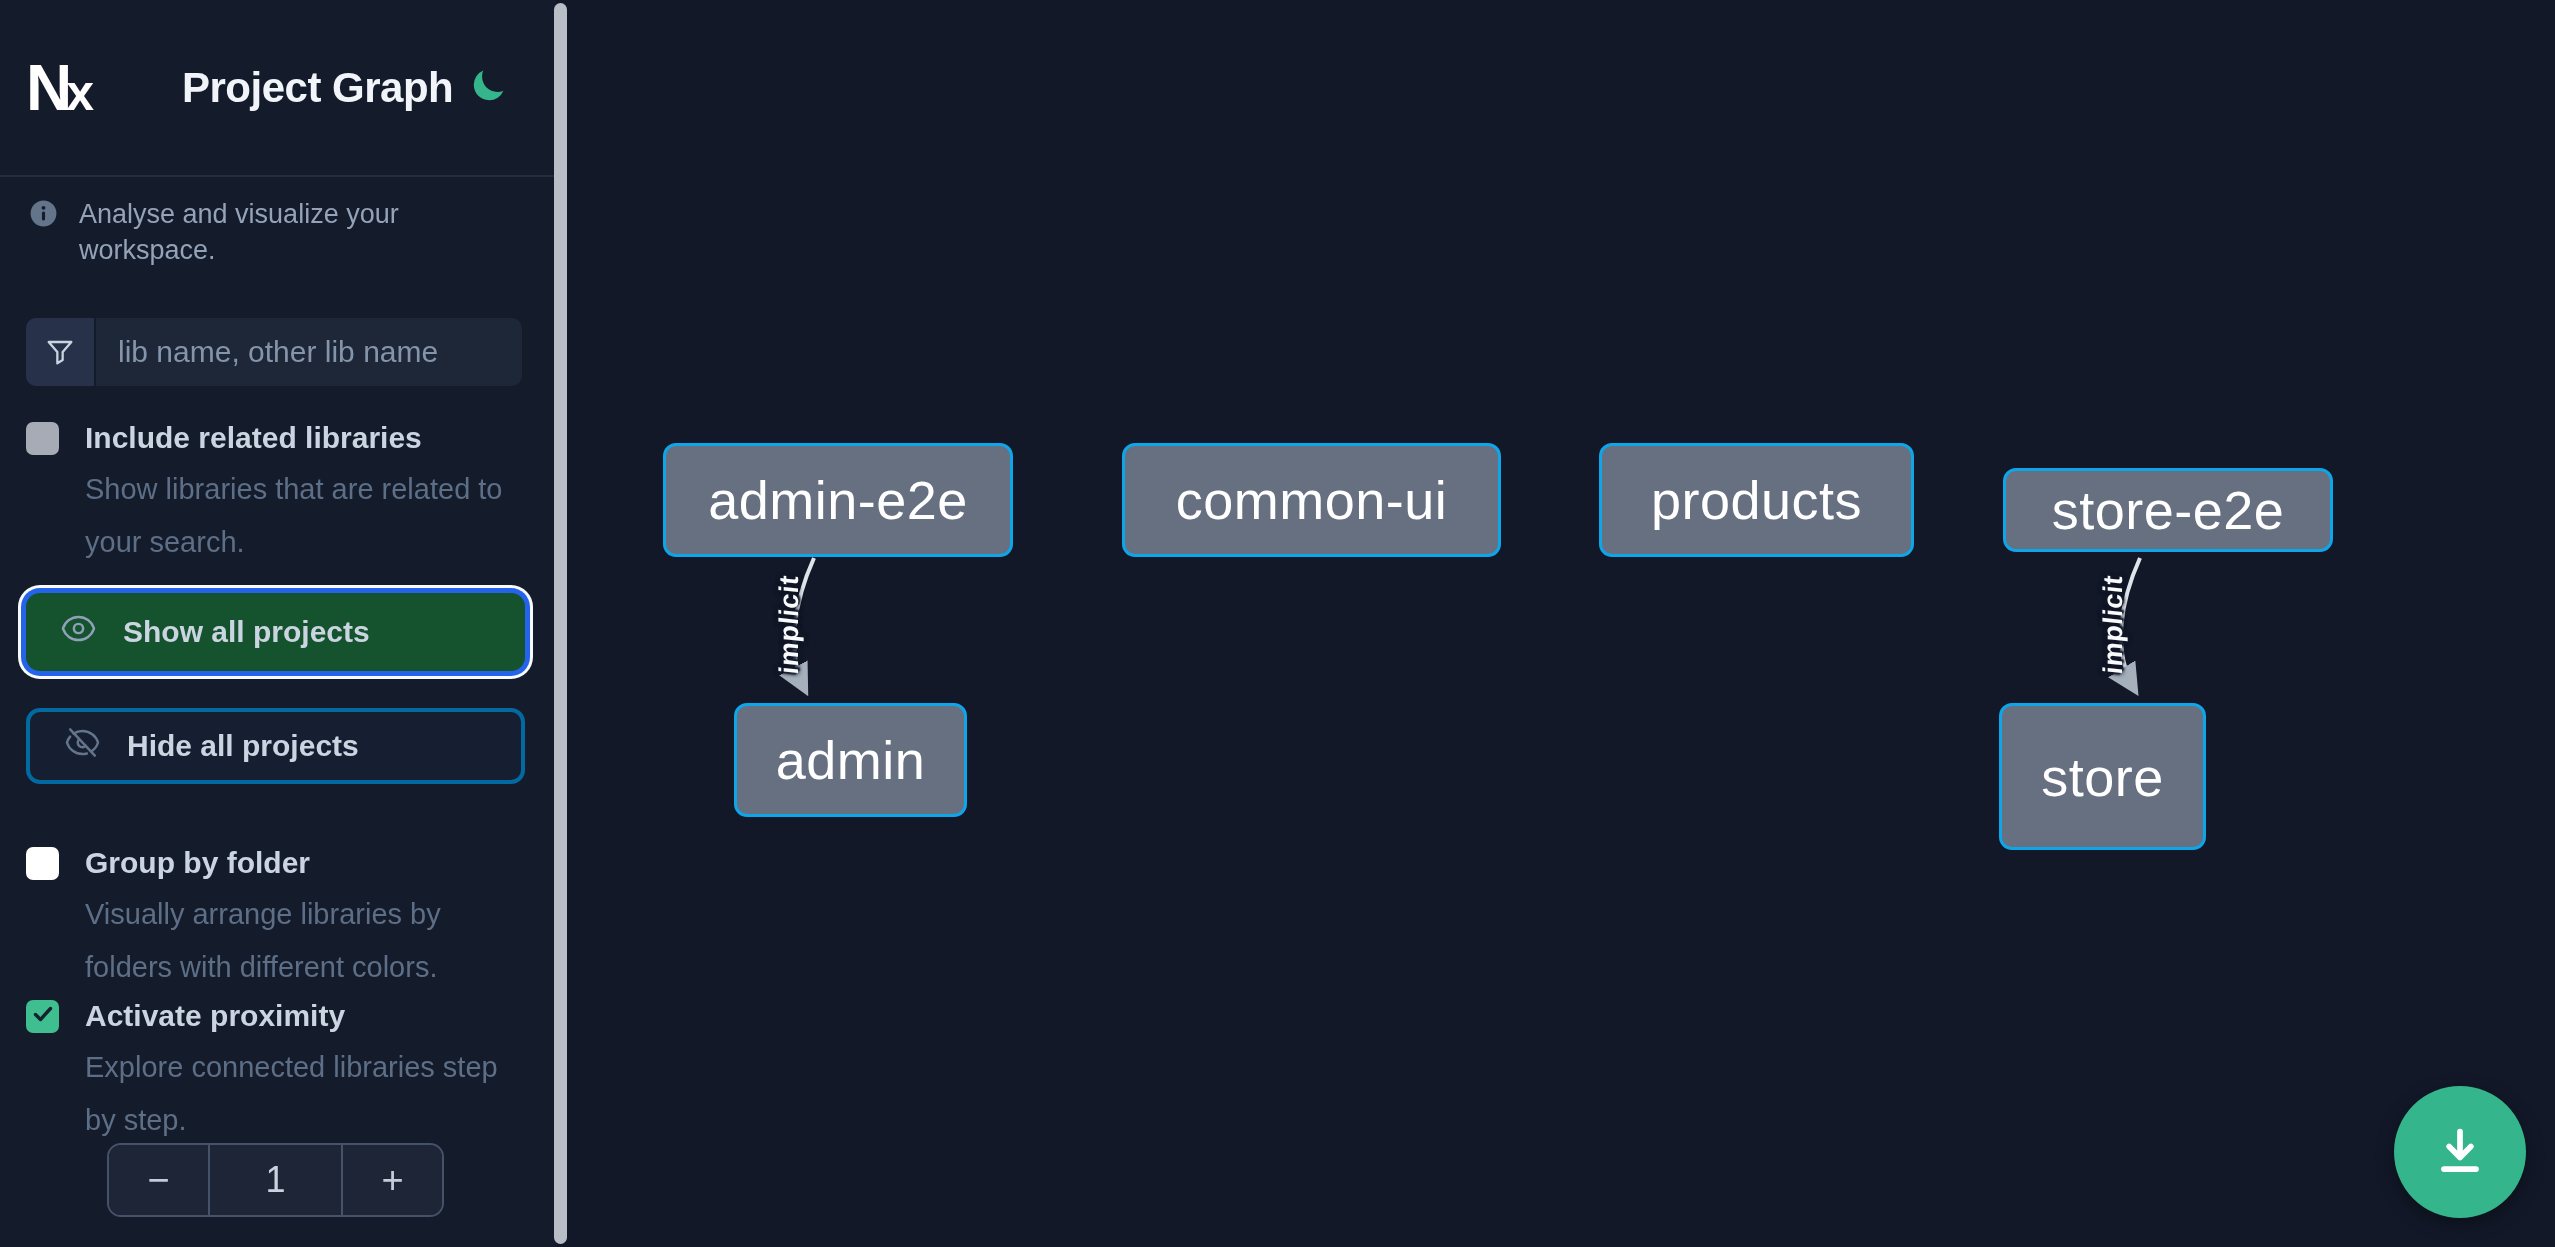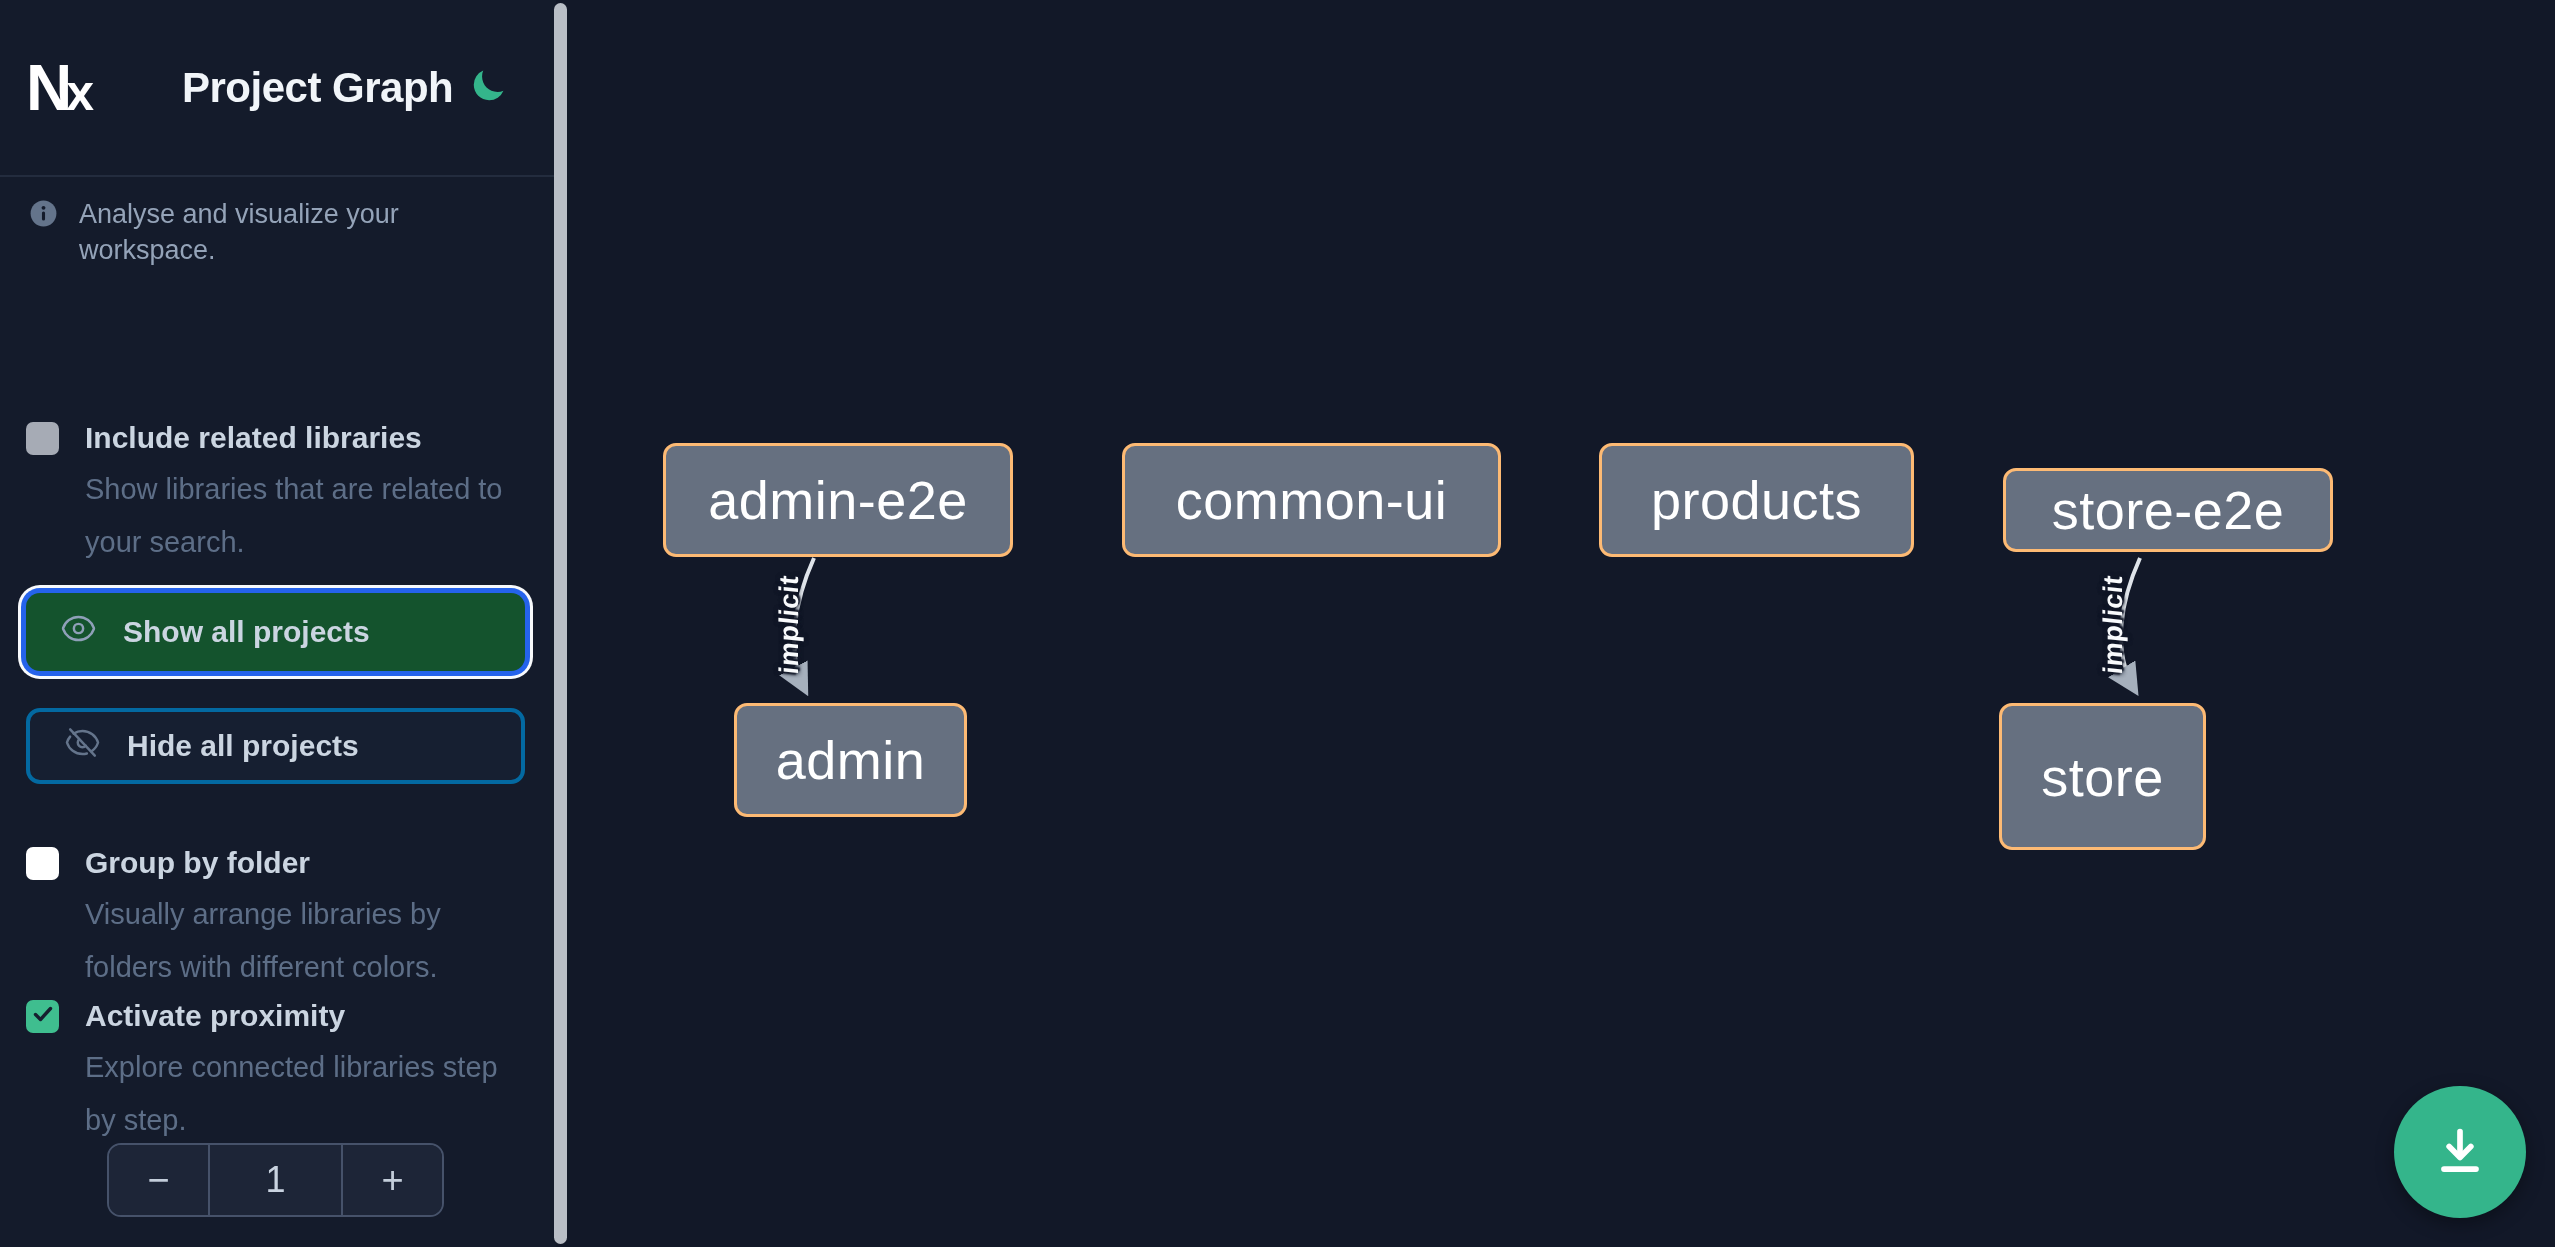--- a/index.html
+++ b/index.html
@@ -117,21 +117,21 @@
   
   .scrollbar-thumb {
     position:absolute; left:554px; top:3px; width:13px; height:1241px;
     background:#b9bec6; border-radius:7px; cursor:pointer;
   }
 
   
   .canvas { position:absolute; left:567px; top:0; right:0; bottom:0; background:#121828; }
   .edges-svg { position:absolute; left:0; top:0; width:2555px; height:1247px; pointer-events:none; }
   .graph-node {
-    position:absolute; background:#667080; border:3px solid #fdba74; border-radius:13px;
+    position:absolute; background:#667080; border:3px solid #0ea5e9; border-radius:13px;
     display:flex; align-items:center; justify-content:center;
     color:#ffffff; font-size:54px; letter-spacing:0.5px; cursor:pointer;
   }
   .edge-label {
     position:absolute; width:110px; height:36px; text-align:center;
     transform:rotate(-90deg); pointer-events:none;
     color:#f8fafc; font-size:27px; font-weight:700; letter-spacing:0.5px;
     text-shadow:0 0 5px #121828, 0 0 5px #121828, 2px 2px 2px #121828, -2px -2px 2px #121828;
   }
   .edge-label-1 { left:737px; top:607px; transform:rotate(-90deg) skewX(-6deg); }
@@ -172,20 +172,28 @@
       <span>
         <svg viewBox="0 0 24 24" width="31" height="31">
           <circle cx="12" cy="12" r="10" fill="#64748b"></circle>
           <circle cx="12" cy="7.6" r="1.5" fill="#141b2b"></circle>
           <rect x="10.8" y="10.4" width="2.4" height="7" rx="1.2" fill="#141b2b"></rect>
         </svg>
       </span>
       <span>Analyse and visualize your workspace.</span>
     </div>
 
+    <div class="search-box">
+      <div class="search-icon-cell">
+        <svg viewBox="0 0 24 24" fill="none" stroke="currentColor" stroke-width="1.7" stroke-linecap="round" stroke-linejoin="round">
+          <path d="M3.5 4.5h17l-6.5 7.5v6l-4 2.5v-8.5L3.5 4.5z"></path>
+        </svg>
+      </div>
+      <input class="search-input" type="text" placeholder="lib name, other lib name" style="">
+    </div>
 
     <div class="toggle toggle-related">
       <div class="toggle-row">
         <span class="checkbox cb-gray"></span>
         <span class="toggle-label">Include related libraries</span>
       </div>
       <div class="toggle-desc">Show libraries that are related to
 your search.</div>
     </div>
 

